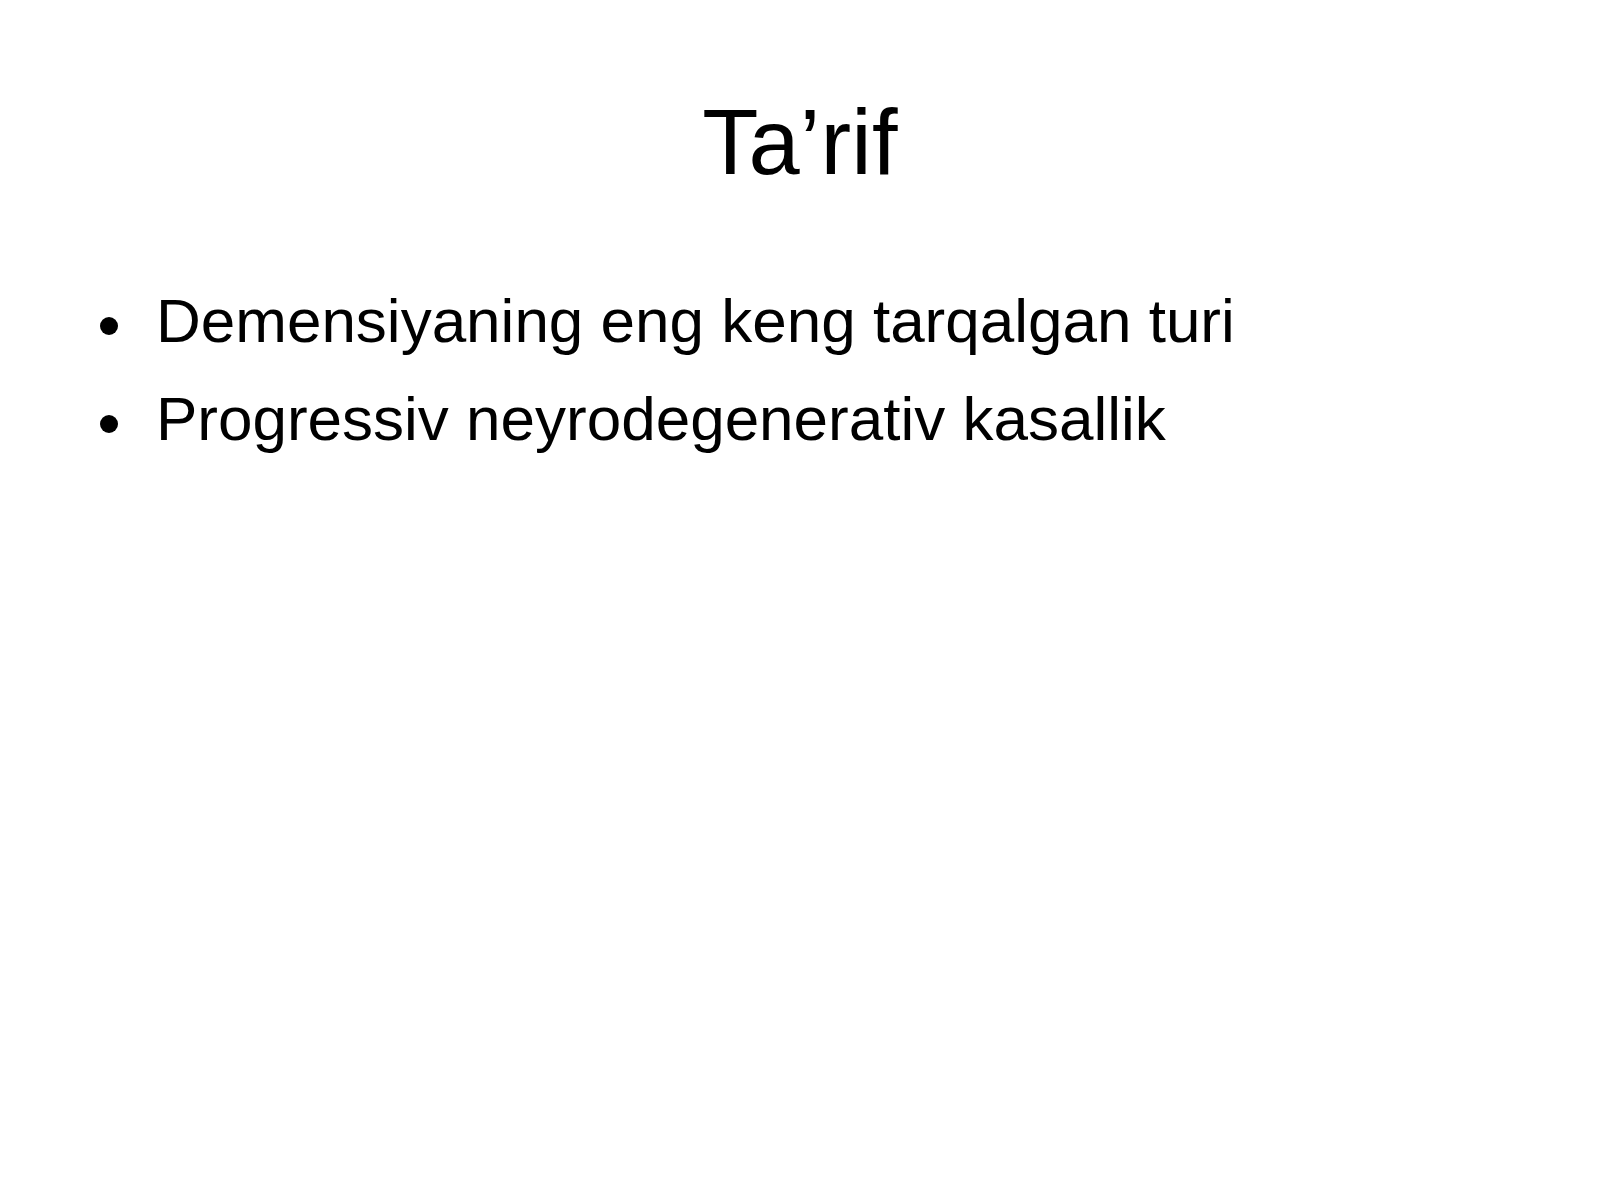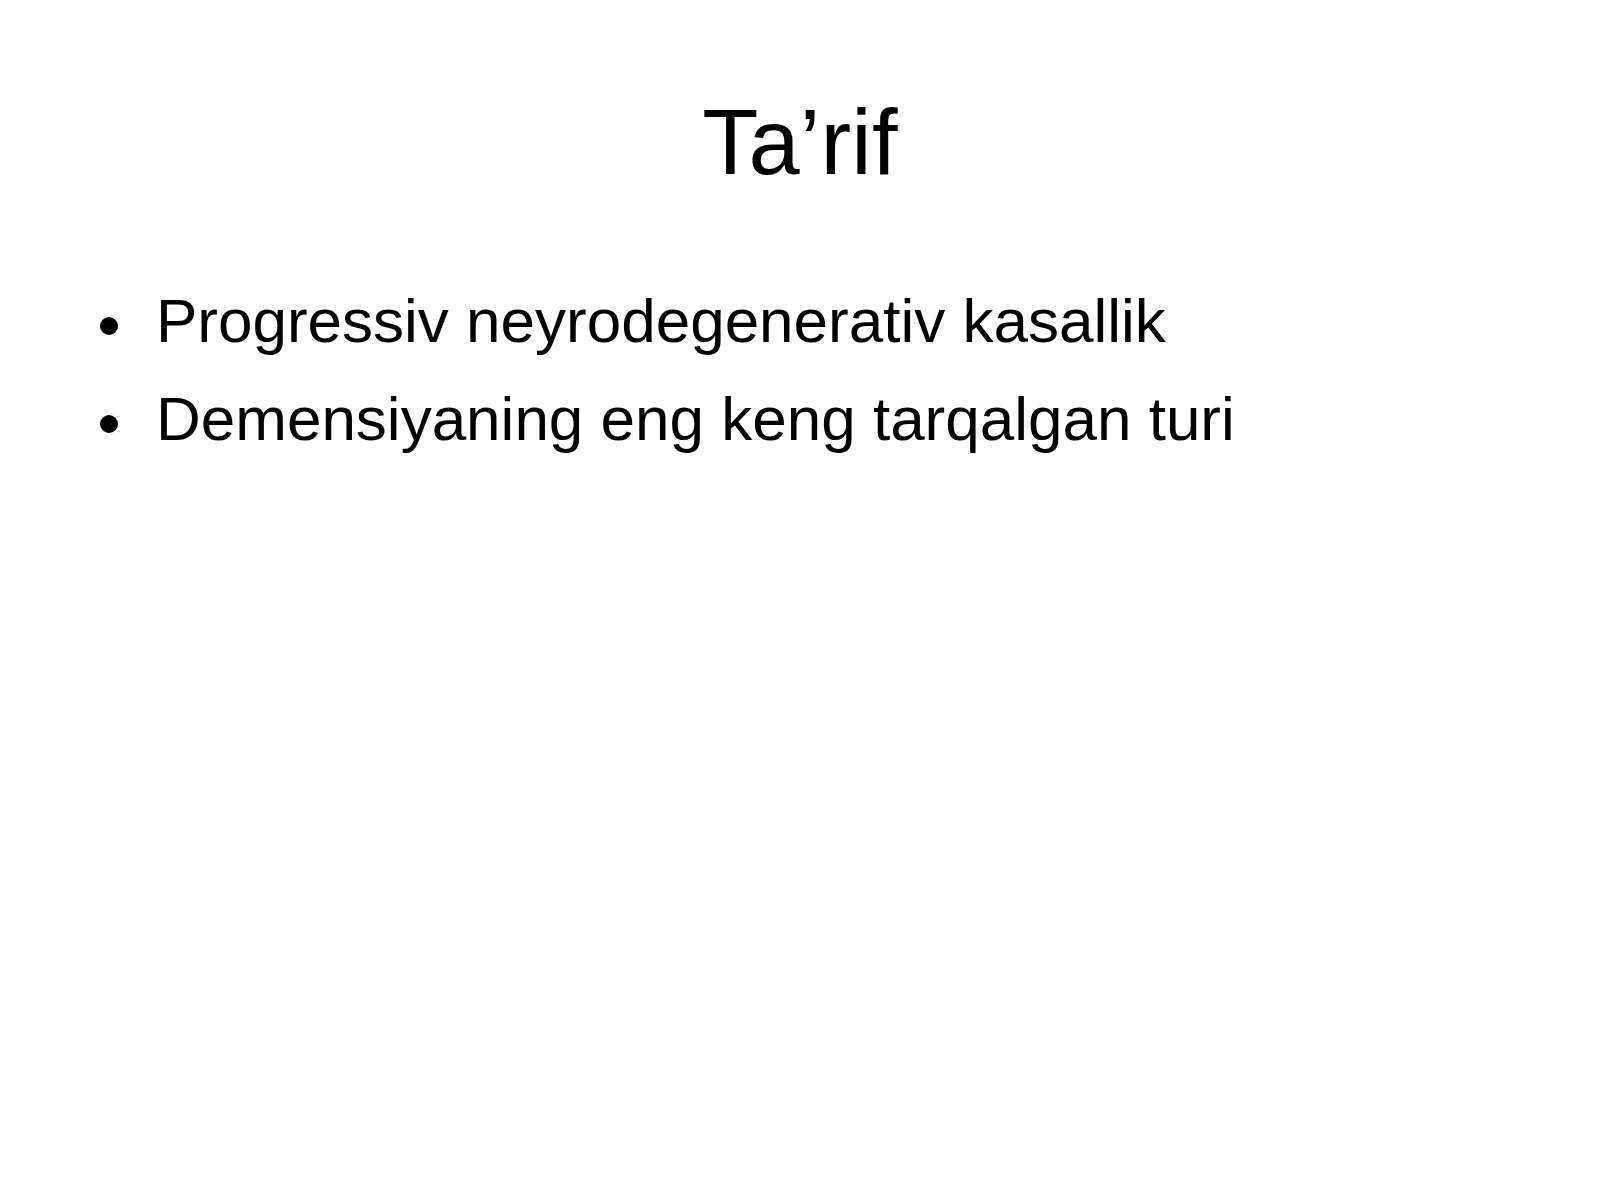--- a/index.html
+++ b/index.html
@@ -85,24 +85,24 @@
 
 <div class="slide">
 
   <div class="slide-title">Ta’rif</div>
 
   <div class="body-content">
     <ul class="bullet-list">
 
       <li class="bullet-item">
         <span class="bullet-marker"></span>
-        <span class="bullet-text">Progressiv neyrodegenerativ kasallik</span>
+        <span class="bullet-text">Demensiyaning eng keng tarqalgan turi</span>
       </li>
 
       <li class="bullet-item">
         <span class="bullet-marker"></span>
-        <span class="bullet-text">Demensiyaning eng keng tarqalgan turi</span>
+        <span class="bullet-text">Progressiv neyrodegenerativ kasallik</span>
       </li>
 
     </ul>
   </div>
 
 </div>
 
 </body></html>

